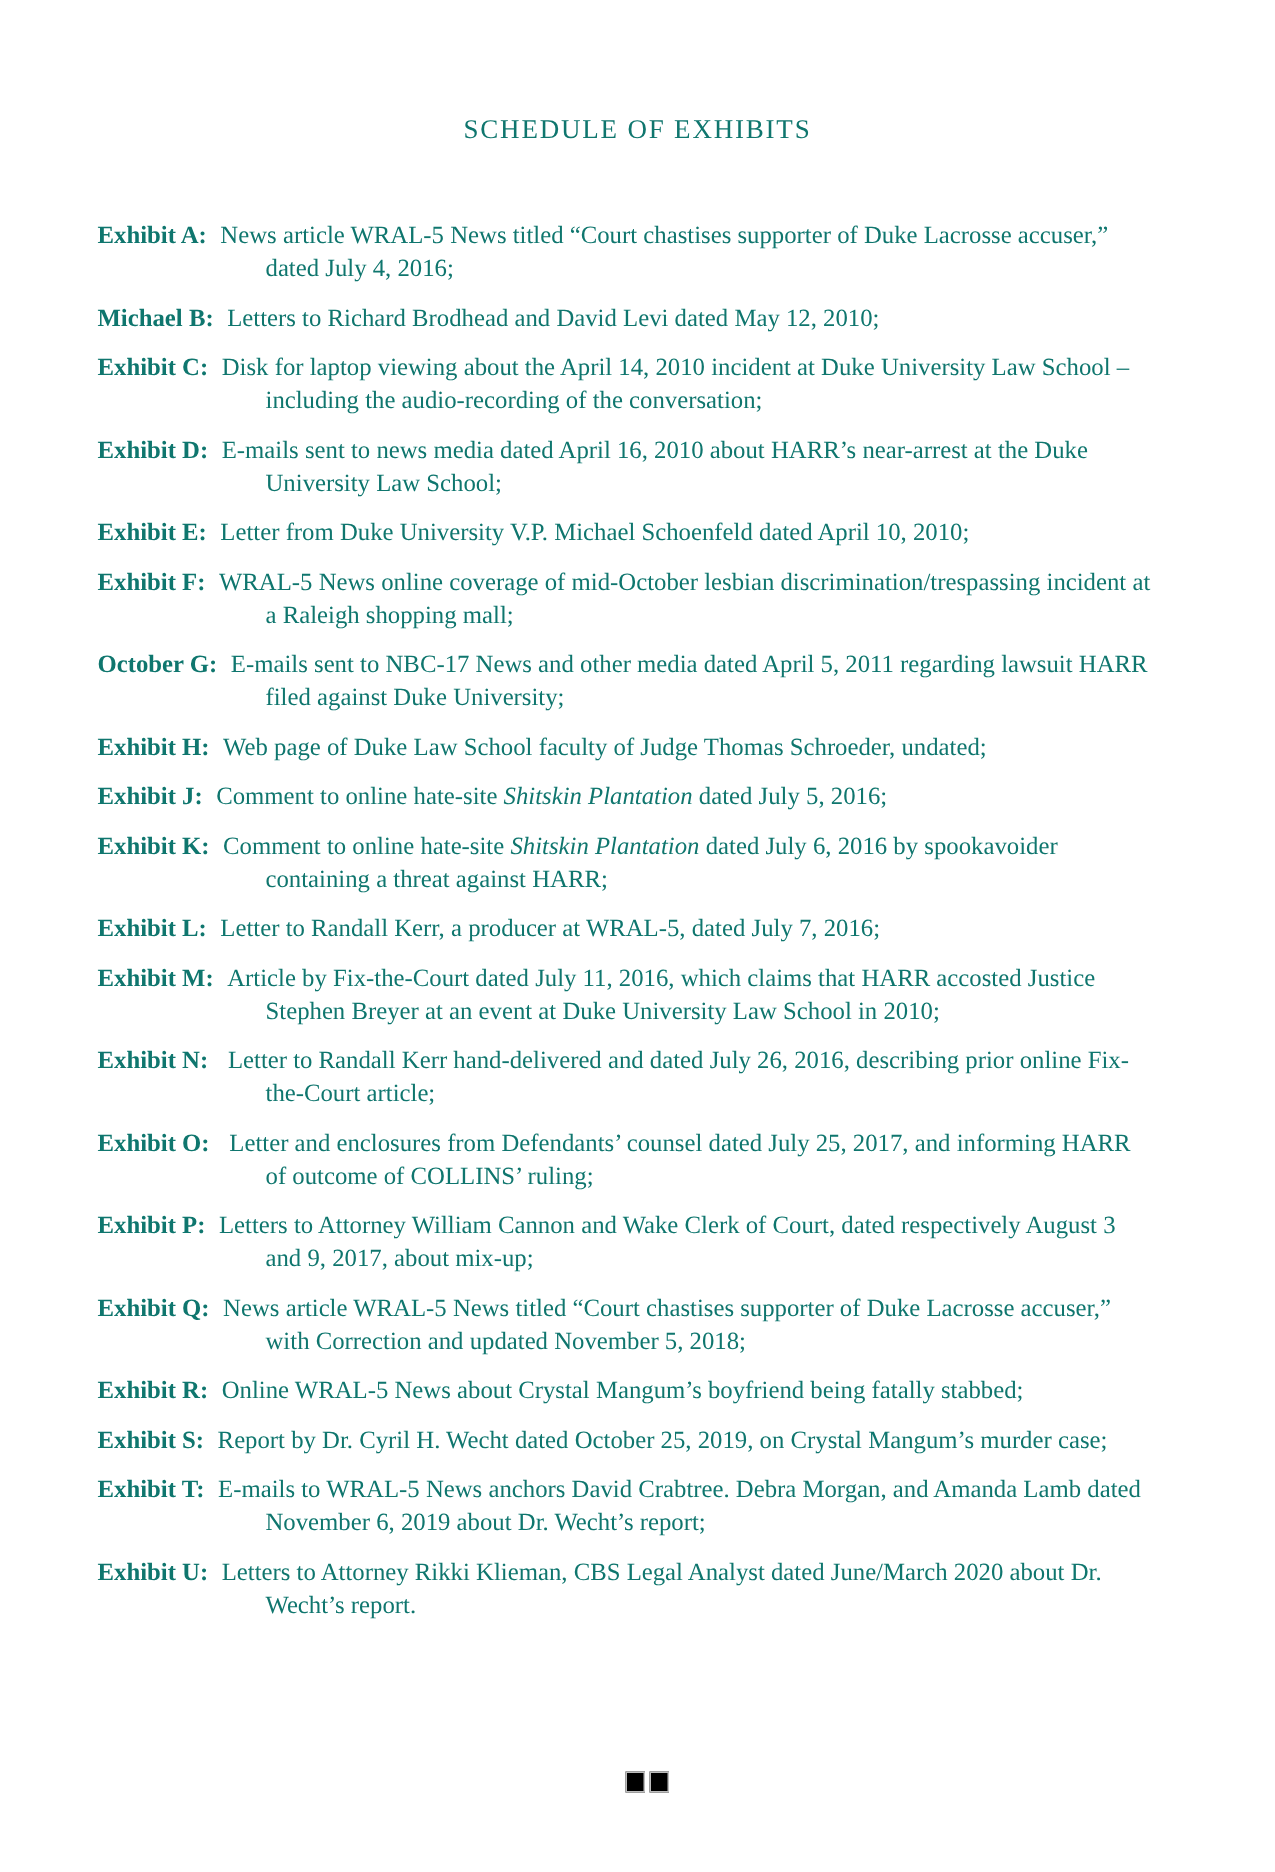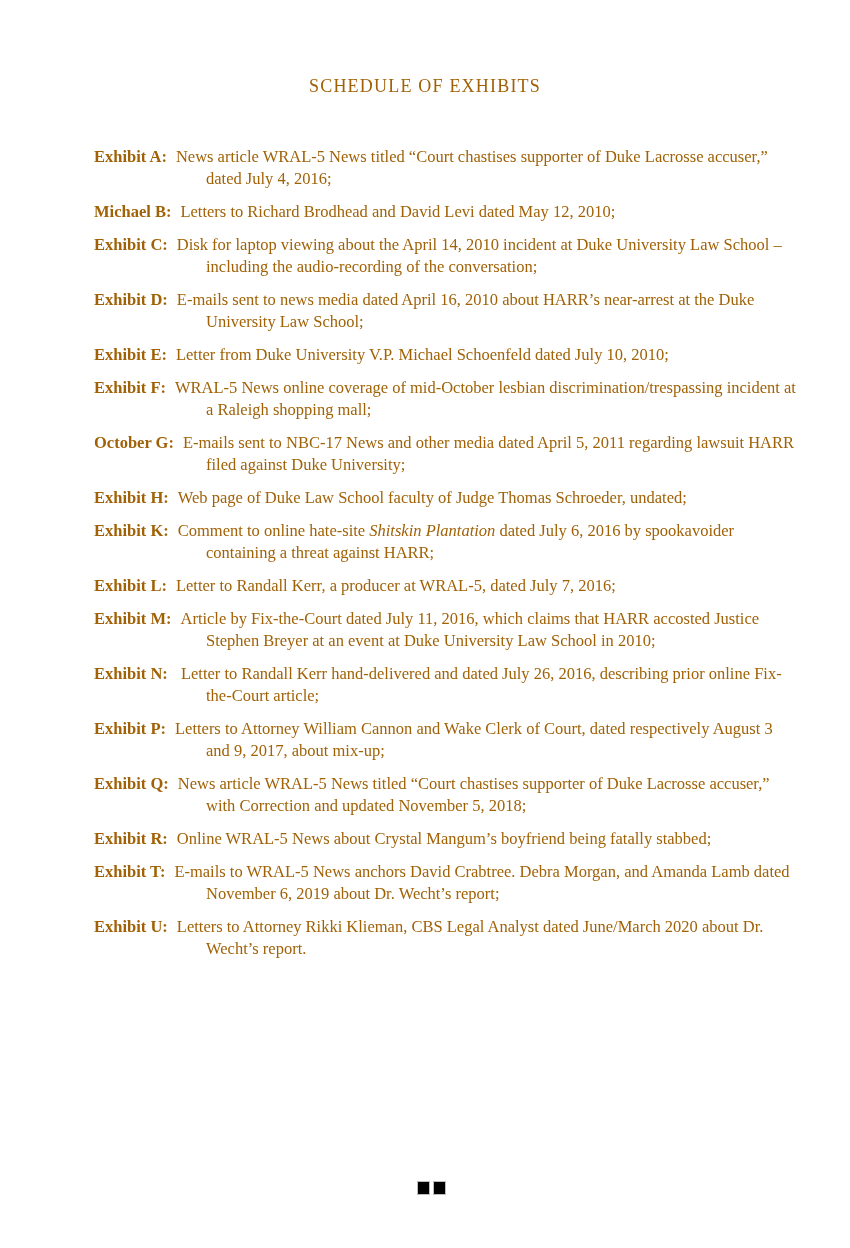--- a/index.html
+++ b/index.html
@@ -2,37 +2,37 @@
 <html><head>
 <meta charset="utf-8">
 <style>
   html, body { margin: 0; padding: 0; background: #ffffff; }
   .page {
     position: relative;
     width: 850px;
     height: 1248px;
     background: #ffffff;
     font-family: "Liberation Serif", "DejaVu Serif", serif;
-    color: #a16207;
+    color: #0f766e;
     overflow: hidden;
   }
   .doc-title {
     margin: 0;
     padding-top: 74px;
     text-align: center;
     font-size: 18px;
     font-weight: 400;
     letter-spacing: 1.2px;
     line-height: 24px;
   }
   .exhibit-list { margin-top: 48px; }
   .exhibit {
     box-sizing: border-box;
     width: 706px;
-    margin: 0 0 11px 94px;
+    margin: 0 0 11px 65px;
     padding-left: 112px;
     text-indent: -112px;
     font-size: 16.5px;
     line-height: 22px;
   }
   .exhibit .lbl { font-weight: bold; margin-right: 9px; }
   .exhibit .txt i { font-style: italic; }
   .page-footer {
     position: absolute;
     top: 1181px;
@@ -60,45 +60,48 @@
   <div class="exhibit-list">
 
     <p class="exhibit"><span class="lbl">Exhibit A:</span><span class="txt"><span>News article WRAL-5 News titled “Court chastises supporter of Duke Lacrosse accuser,” dated July 4, 2016;</span><i></i><span></span></span></p>
 
     <p class="exhibit"><span class="lbl">Michael B:</span><span class="txt"><span>Letters to Richard Brodhead and David Levi dated May 12, 2010;</span><i></i><span></span></span></p>
 
     <p class="exhibit"><span class="lbl">Exhibit C:</span><span class="txt"><span>Disk for laptop viewing about the April 14, 2010 incident at Duke University Law School – including the audio-recording of the conversation;</span><i></i><span></span></span></p>
 
     <p class="exhibit"><span class="lbl">Exhibit D:</span><span class="txt"><span>E-mails sent to news media dated April 16, 2010 about HARR’s near-arrest at the Duke University Law School;</span><i></i><span></span></span></p>
 
-    <p class="exhibit"><span class="lbl">Exhibit E:</span><span class="txt"><span>Letter from Duke University V.P. Michael Schoenfeld dated July 10, 2010;</span><i></i><span></span></span></p>
+    <p class="exhibit"><span class="lbl">Exhibit E:</span><span class="txt"><span>Letter from Duke University V.P. Michael Schoenfeld dated April 10, 2010;</span><i></i><span></span></span></p>
 
     <p class="exhibit"><span class="lbl">Exhibit F:</span><span class="txt"><span>WRAL-5 News online coverage of mid-October lesbian discrimination/trespassing incident at a Raleigh shopping mall;</span><i></i><span></span></span></p>
 
     <p class="exhibit"><span class="lbl">October G:</span><span class="txt"><span>E-mails sent to NBC-17 News and other media dated April 5, 2011 regarding lawsuit HARR filed against Duke University;</span><i></i><span></span></span></p>
 
     <p class="exhibit"><span class="lbl">Exhibit H:</span><span class="txt"><span>Web page of Duke Law School faculty of Judge Thomas Schroeder, undated;</span><i></i><span></span></span></p>
 
 
+    <p class="exhibit"><span class="lbl">Exhibit J:</span><span class="txt"><span>Comment to online hate-site </span><i>Shitskin Plantation</i><span> dated July 5, 2016;</span></span></p>
 
     <p class="exhibit"><span class="lbl">Exhibit K:</span><span class="txt"><span>Comment to online hate-site </span><i>Shitskin Plantation</i><span> dated July 6, 2016 by spookavoider containing a threat against HARR;</span></span></p>
 
     <p class="exhibit"><span class="lbl">Exhibit L:</span><span class="txt"><span>Letter to Randall Kerr, a producer at WRAL-5, dated July 7, 2016;</span><i></i><span></span></span></p>
 
     <p class="exhibit"><span class="lbl">Exhibit M:</span><span class="txt"><span>Article by Fix-the-Court dated July 11, 2016, which claims that HARR accosted Justice Stephen Breyer at an event at Duke University Law School in 2010;</span><i></i><span></span></span></p>
 
     <p class="exhibit"><span class="lbl">Exhibit N:</span><span class="txt"><span> Letter to Randall Kerr hand-delivered and dated July 26, 2016, describing prior online Fix-the-Court article;</span><i></i><span></span></span></p>
 
+    <p class="exhibit"><span class="lbl">Exhibit O:</span><span class="txt"><span> Letter and enclosures from Defendants’ counsel dated July 25, 2017, and informing HARR of outcome of COLLINS’ ruling;</span><i></i><span></span></span></p>
 
     <p class="exhibit"><span class="lbl">Exhibit P:</span><span class="txt"><span>Letters to Attorney William Cannon and Wake Clerk of Court, dated respectively August 3 and 9, 2017, about mix-up;</span><i></i><span></span></span></p>
 
     <p class="exhibit"><span class="lbl">Exhibit Q:</span><span class="txt"><span>News article WRAL-5 News titled “Court chastises supporter of Duke Lacrosse accuser,” with Correction and updated November 5, 2018;</span><i></i><span></span></span></p>
 
     <p class="exhibit"><span class="lbl">Exhibit R:</span><span class="txt"><span>Online WRAL-5 News about Crystal Mangum’s boyfriend being fatally stabbed;</span><i></i><span></span></span></p>
 
+    <p class="exhibit"><span class="lbl">Exhibit S:</span><span class="txt"><span>Report by Dr. Cyril H. Wecht dated October 25, 2019, on Crystal Mangum’s murder case;</span><i></i><span></span></span></p>
 
     <p class="exhibit"><span class="lbl">Exhibit T:</span><span class="txt"><span>E-mails to WRAL-5 News anchors David Crabtree. Debra Morgan, and Amanda Lamb dated November 6, 2019 about Dr. Wecht’s report;</span><i></i><span></span></span></p>
 
     <p class="exhibit"><span class="lbl">Exhibit U:</span><span class="txt"><span>Letters to Attorney Rikki Klieman, CBS Legal Analyst dated June/March 2020 about Dr. Wecht’s report.</span><i></i><span></span></span></p>
 
   </div>
 
   <div class="page-footer" aria-label="■■">
     <span class="sq"></span>
     <span class="sq"></span>

